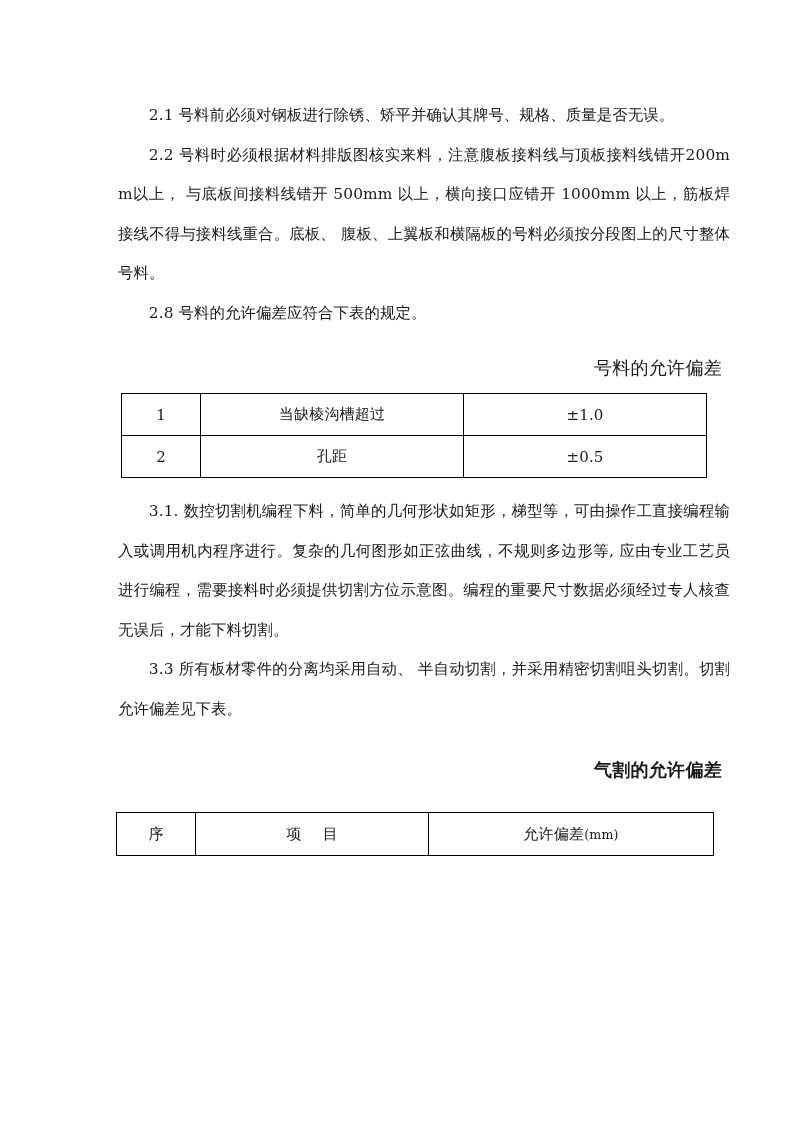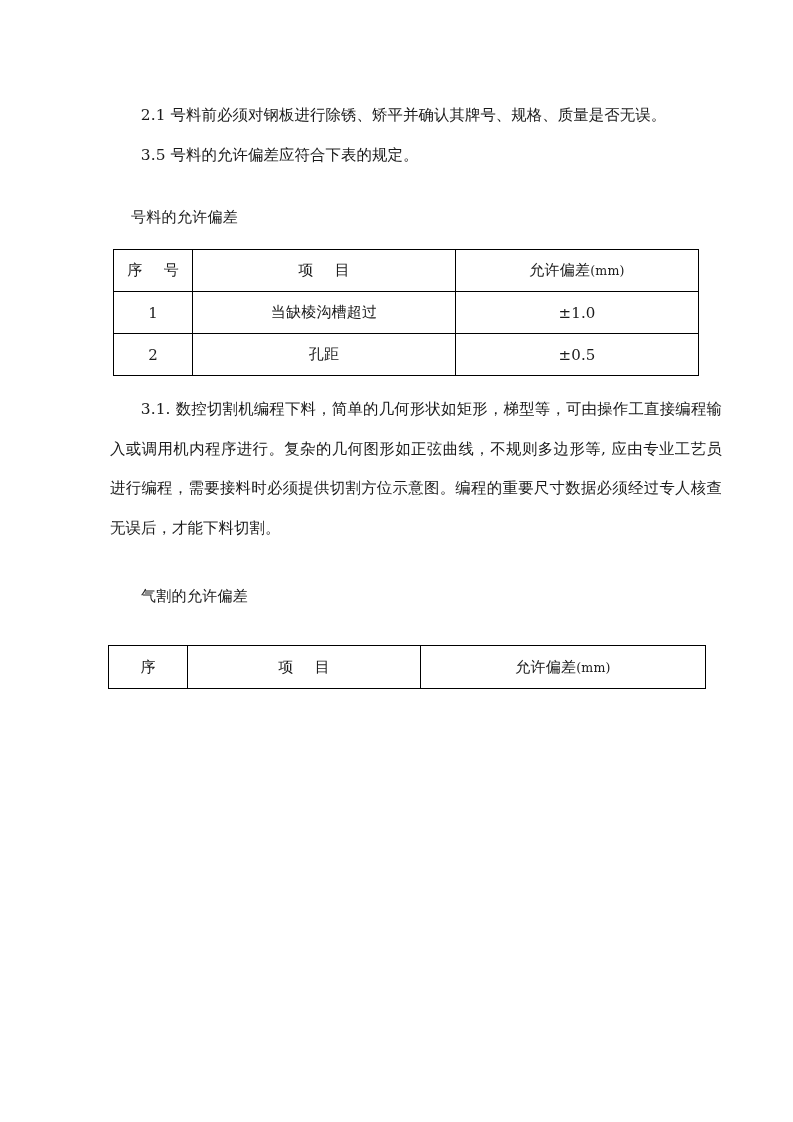--- a/index.html
+++ b/index.html
@@ -10,49 +10,49 @@
   body {
     width: 793px;
     height: 1122px;
     font-family: "DejaVu Serif", "Liberation Serif", serif;
     color: #1a1a1a;
     position: relative;
     overflow: hidden;
   }
   .page {
     position: absolute;
-    left: 0;
+    left: 8px;
     top: 0;
     width: 670px;
     height: 1122px;
     box-sizing: border-box;
     padding: 96px 73px 0 110px;
   }
   .doc-body {
     width: 612px;
   }
   p.para {
     margin: 0 0 0 0;
     font-size: 15.4px;
     line-height: 39.5px;
     text-align: justify;
     text-justify: inter-ideograph;
     text-indent: 2em;
     letter-spacing: 0.1px;
     word-break: break-all;
   }
   .tbl-title {
-    font-size: 15px;
+    font-size: 18px;
     line-height: 34px;
-    text-align: left;
-    margin: 15px;
+    text-align: right;
+    margin: 8px;
     letter-spacing: 0.3px;
   }
   .tbl-title.t1 { padding-left: 6px; }
-  .tbl-title.t2 { padding-left: 16px; }
+  .tbl-title.t2 { padding-left: 16px; font-weight: bold; }
 
   table.dt {
     border-collapse: collapse;
     table-layout: fixed;
     font-size: 15px;
     margin: 0;
   }
   table.dt td {
     border: 1.4px solid #000000;
     text-align: center;
@@ -88,65 +88,56 @@
   .gap-d { height: 17px; }
 </style>
 </head>
 <body>
 
 <div class="page">
   <div class="doc-body">
 
     <p class="para">2.1 号料前必须对钢板进行除锈、矫平并确认其牌号、规格、质量是否无误。</p>
 
+    <p class="para">2.2 号料时必须根据材料排版图核实来料，注意腹板接料线与顶板接料线错开200mm以上， 与底板间接料线错开 500mm 以上，横向接口应错开 1000mm 以上，筋板焊接线不得与接料线重合。底板、 腹板、上翼板和横隔板的号料必须按分段图上的尺寸整体号料。</p>
 
 
-    <p class="para">3.5 号料的允许偏差应符合下表的规定。</p>
+    <p class="para">2.8 号料的允许偏差应符合下表的规定。</p>
 
     <div class="gap-a"></div>
 
     <div class="tbl-title t1">号料的允许偏差</div>
 
     <table class="dt t1">
       <colgroup>
         <col class="c0">
           <col class="c1">
           <col class="c2">
       </colgroup>
       <tbody>
-        <tr>
-          <td>
-            <span class="sp-wide">序  号</span>
-          </td>
-          <td>
-            <span class="sp-wide">项    目</span>
-          </td>
-          <td>
-            <span>允许偏差</span><span class="unit">(mm)</span>
-          </td>
-        </tr>
         <tr>
           <td>1</td>
           <td>当缺棱沟槽超过</td>
           <td>±1.0</td>
         </tr>
         <tr>
           <td>2</td>
           <td>孔距</td>
           <td>±0.5</td>
         </tr>
       </tbody>
     </table>
 
     <div class="gap-b"></div>
 
 
     <p class="para">3.1. 数控切割机编程下料，简单的几何形状如矩形，梯型等，可由操作工直接编程输入或调用机内程序进行。复杂的几何图形如正弦曲线，不规则多边形等, 应由专业工艺员进行编程，需要接料时必须提供切割方位示意图。编程的重要尺寸数据必须经过专人核查无误后，才能下料切割。</p>
 
 
+    <p class="para">3.3 所有板材零件的分离均采用自动、 半自动切割，并采用精密切割咀头切割。切割允许偏差见下表。</p>
 
     <div class="gap-c"></div>
 
     <div class="tbl-title t2">气割的允许偏差</div>
 
     <div class="gap-d"></div>
 
     <table class="dt t2">
       <colgroup>
         <col class="c0">

